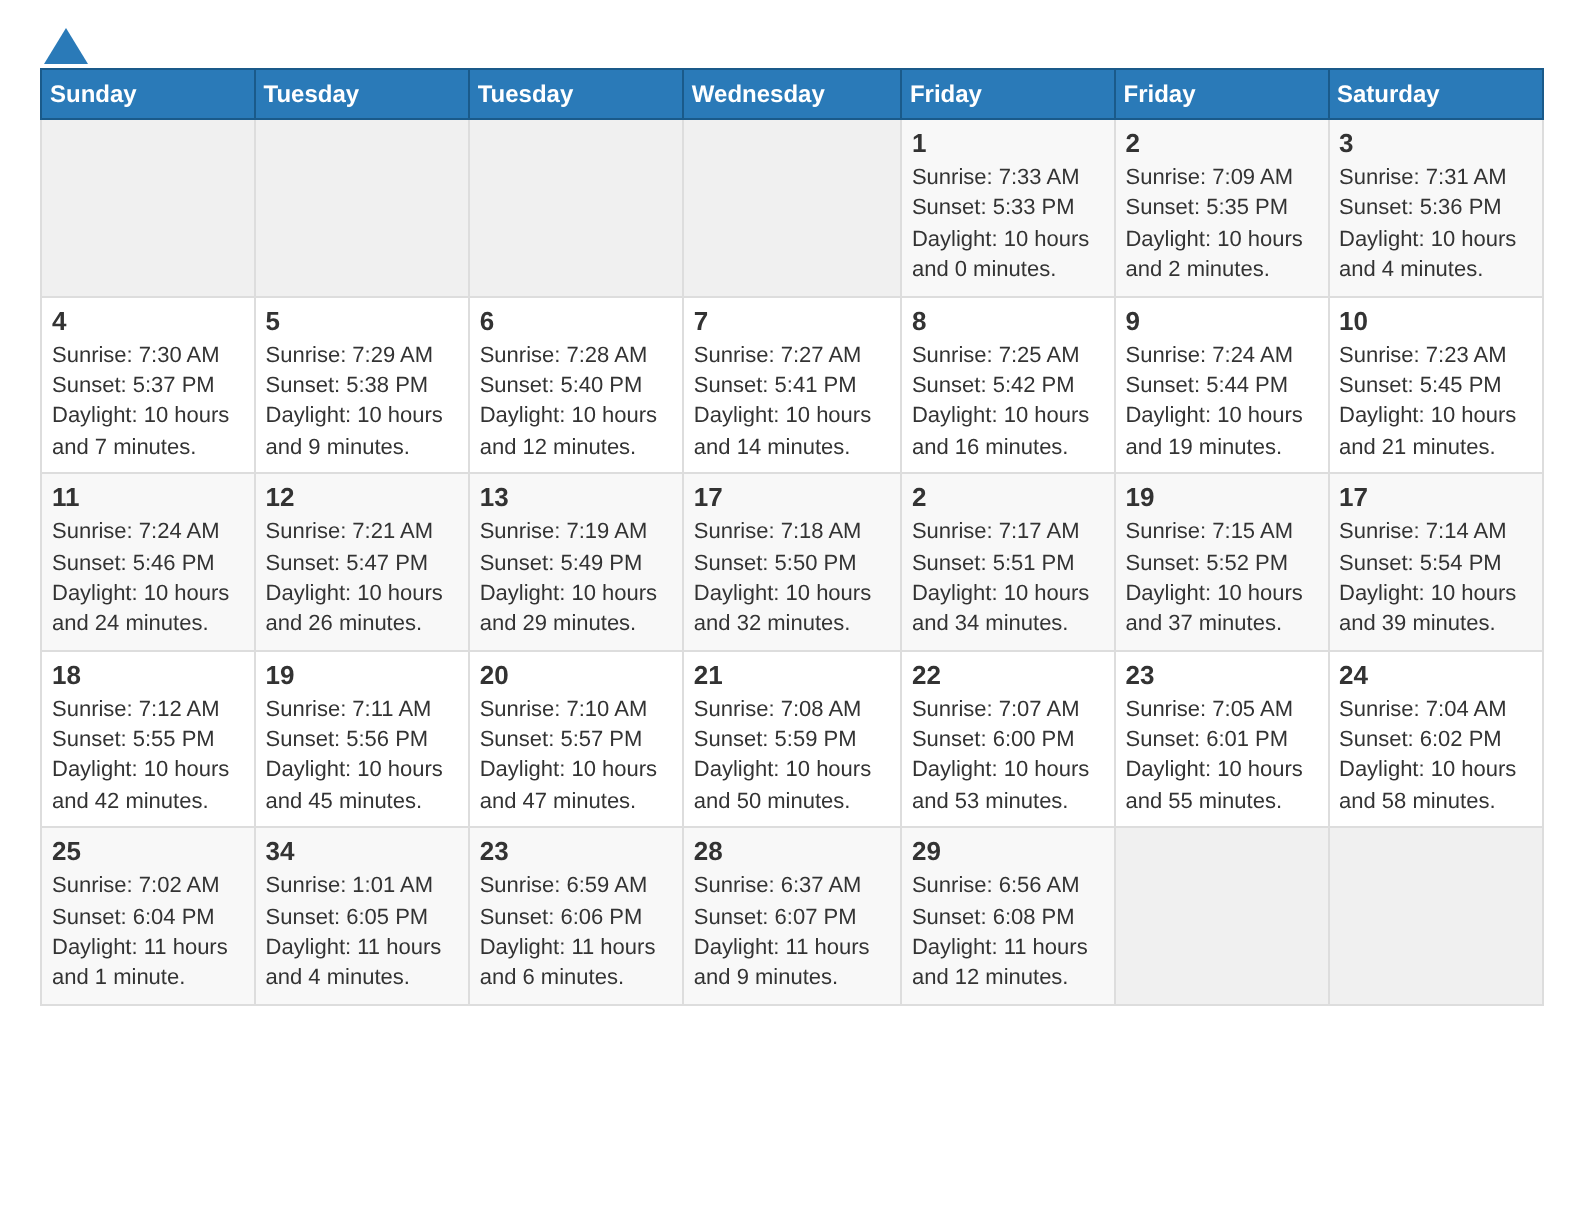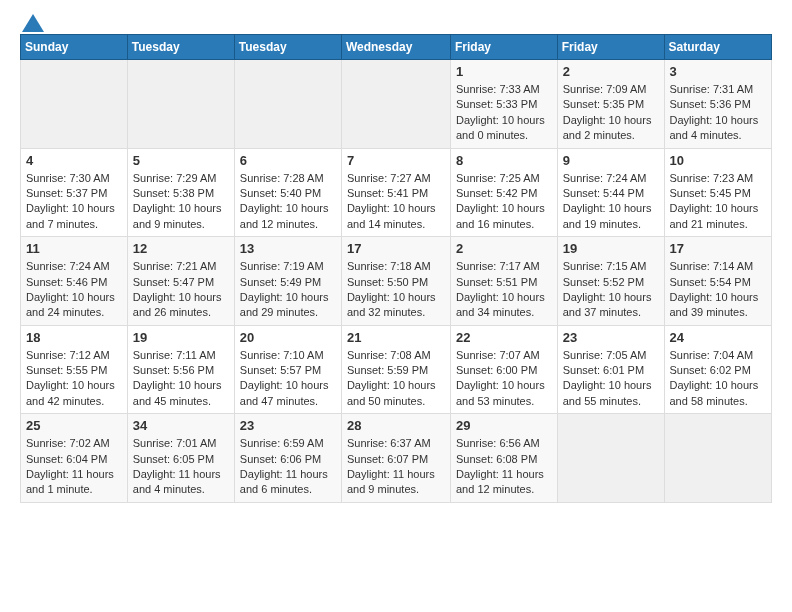--- a/index.html
+++ b/index.html
@@ -280,21 +280,21 @@
       </tr>
       <tr>
         <td>
           <div class="day-number">25</div>
           <div class="cell-content">Sunrise: 7:02 AM
 Sunset: 6:04 PM
 Daylight: 11 hours and 1 minute.</div>
         </td>
         <td>
           <div class="day-number">34</div>
-          <div class="cell-content">Sunrise: 7:01 AM
+          <div class="cell-content">Sunrise: 1:01 AM
 Sunset: 6:05 PM
 Daylight: 11 hours and 4 minutes.</div>
         </td>
         <td>
           <div class="day-number">23</div>
           <div class="cell-content">Sunrise: 6:59 AM
 Sunset: 6:06 PM
 Daylight: 11 hours and 6 minutes.</div>
         </td>
         <td>

